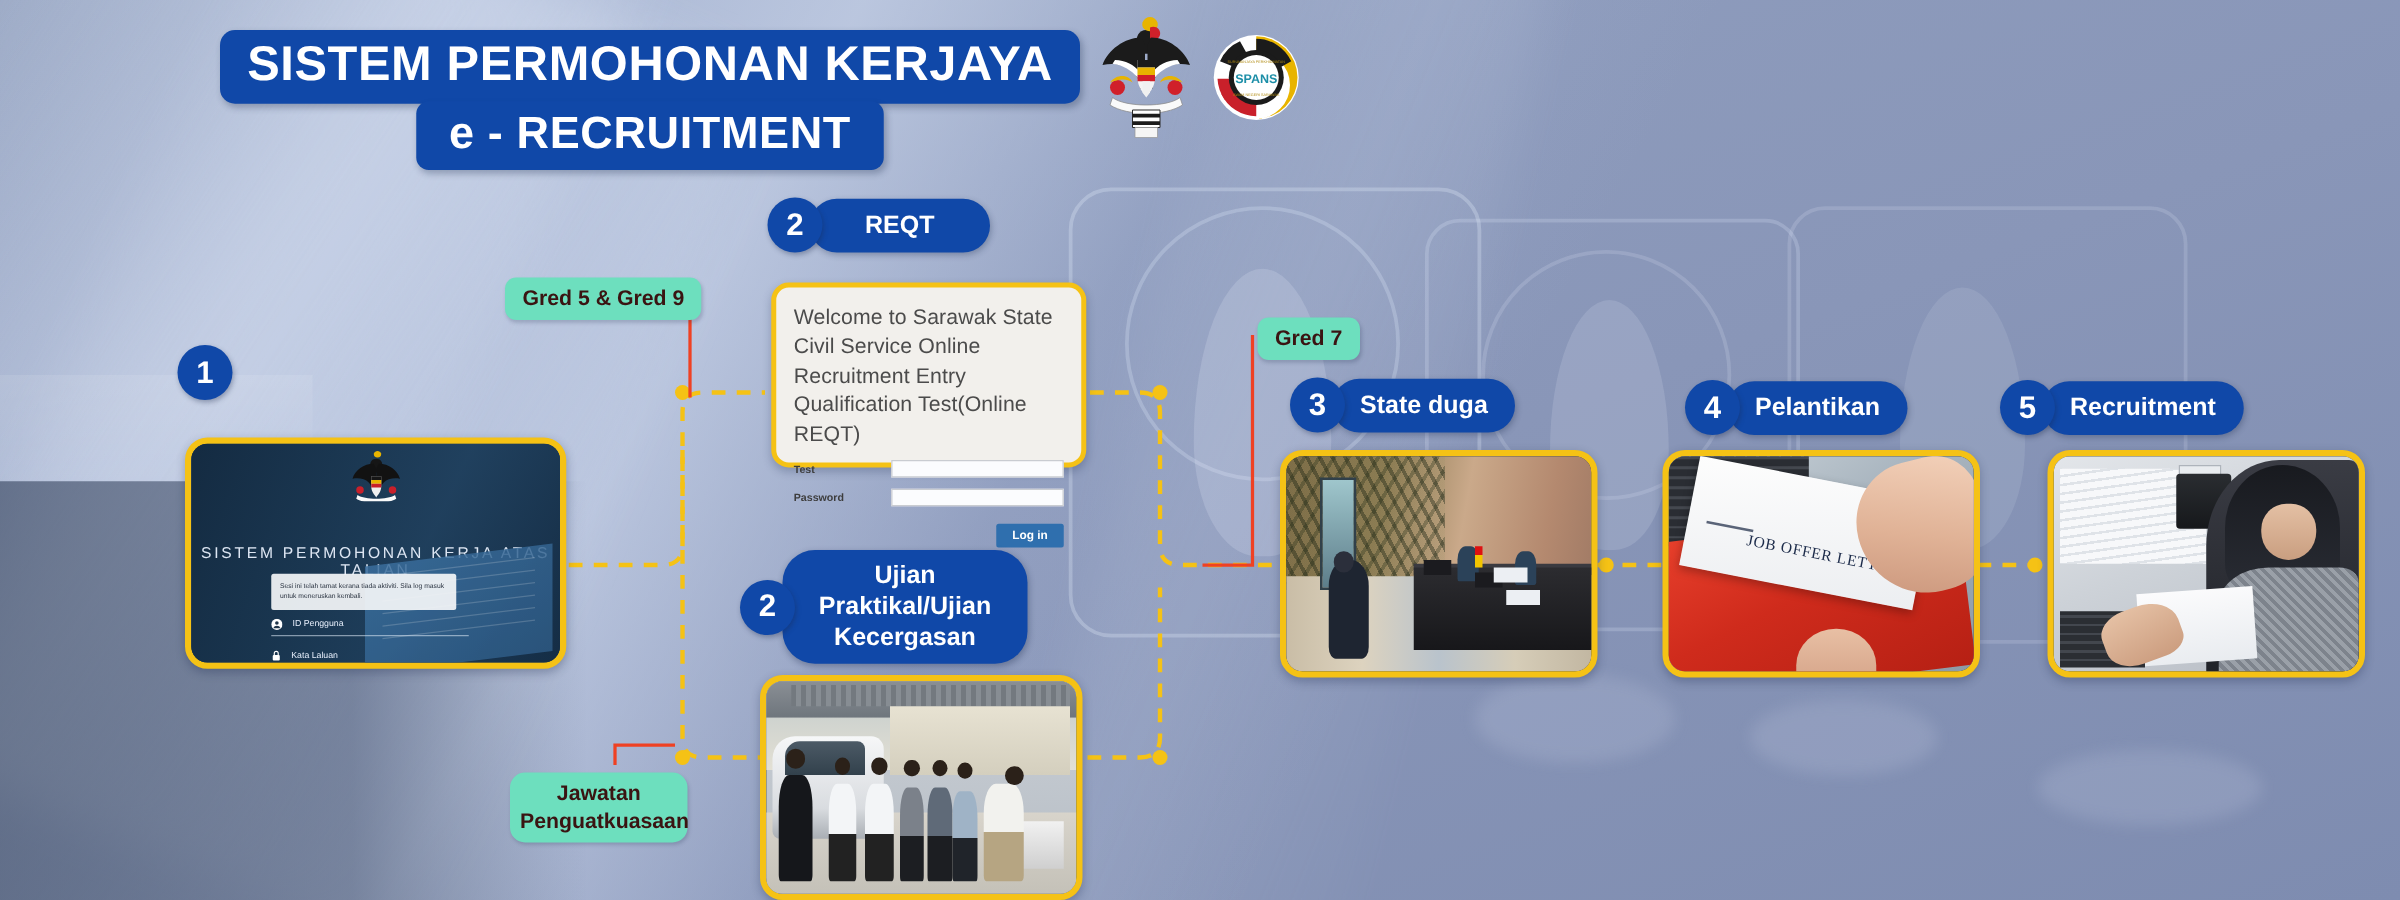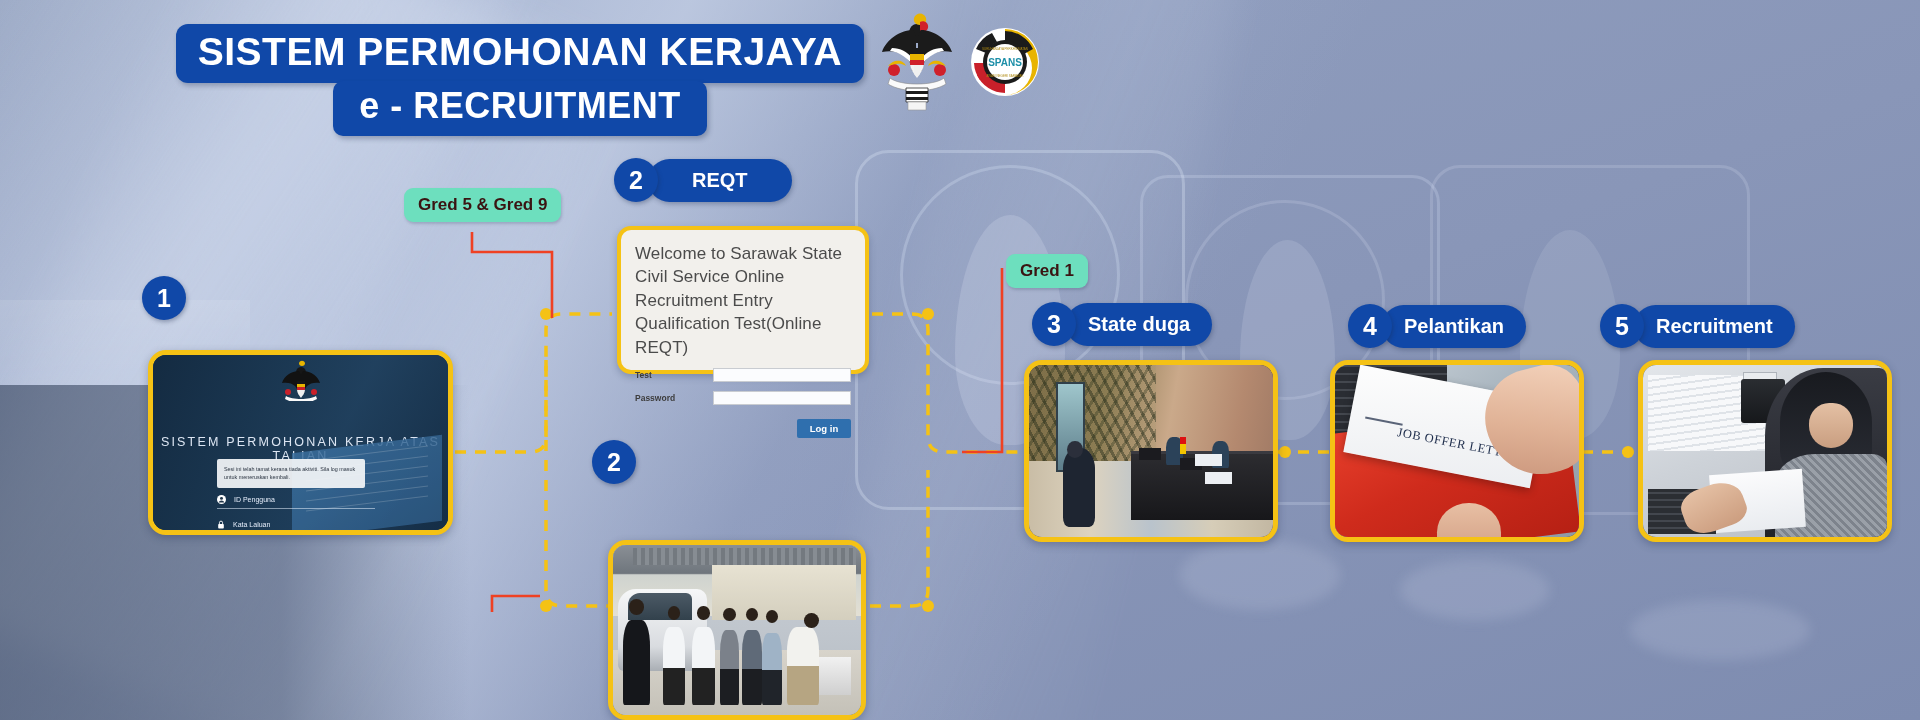--- a/index.html
+++ b/index.html
@@ -400,24 +400,28 @@
       <path d="M6 22 a31 31 0 0 1 16 -16 l5 9 a21 21 0 0 0 -11 11z" fill="#1b1b1b"></path>
       <path d="M4 36 a31 31 0 0 0 6 17 l8 -6 a21 21 0 0 1 -4 -11z" fill="#c9202a"></path>
       <circle cx="35" cy="35" r="22" fill="#1b1b1b"></circle>
       <circle cx="35" cy="35" r="18" fill="#ffffff"></circle>
       <text x="35" y="39" text-anchor="middle" font-family="Liberation Sans, sans-serif" font-size="10" font-weight="bold" fill="#1d8fa8">SPANS</text>
       <text x="35" y="23" text-anchor="middle" font-family="Liberation Sans, sans-serif" font-size="3" fill="#b08a10">SURUHANJAYA PERKHIDMATAN</text>
       <text x="35" y="50" text-anchor="middle" font-family="Liberation Sans, sans-serif" font-size="3" fill="#b08a10">AWAM NEGERI SARAWAK</text>
     </svg>
   </div>
 
-  <div class="tag" style="left:404px; top:188px;">Gred 5 &amp; Gred 9</div>
-
-  <div class="tag" style="left:1006px; top:254px;">Gred 1</div>
-
+  <div class="tag" style="left:404px; top:222px;">Gred 5 &amp; Gred 9</div>
+
+  <div class="tag" style="left:1006px; top:254px;">Gred 7</div>
+
+  <div class="tag two-line" style="left:408px; top:618px;">
+    <div>Jawatan</div>
+    <div>Penguatkuasaan</div>
+  </div>
 
   <div class="step" style="left:142px; top:276px;">
     <div class="step-num">1</div>
   </div>
 
   <div class="card" style="left:148px; top:350px; width:305px; height:185px;">
     <div class="erec">
       <svg class="erec-crest" width="40" height="42" viewBox="0 0 40 42">
         <path d="M20 8 c-4 0 -6 4 -4 7 l2 4 h4 l2 -4 c2 -3 0 -7 -4 -7z" fill="#161616"></path>
         <path d="M18 4 c1 -3 5 -3 6 0 c0 2 -1 3 -3 3 c-2 0 -3 -1 -3 -3z" fill="#e8b400"></path>
@@ -475,20 +479,21 @@
       <div class="lbl">Password</div>
       <div class="inp"></div>
     </div>
     <div class="requit-foot">
       <div class="requit-login">Log in</div>
     </div>
   </div>
 
   <div class="step" style="left:592px; top:440px;">
     <div class="step-num">2</div>
+    <div class="step-label two-line">Ujian Praktikal/Ujian Kecergasan</div>
   </div>
 
   <div class="card" style="left:608px; top:540px; width:258px; height:180px;">
     <div class="ph">
       <div class="pt-sky"></div>
       <div class="pt-shed"></div>
       <div class="pt-roof"></div>
       <div class="pt-wall"></div>
       <div class="pt-ground"></div>
       <div class="pt-car"></div>

